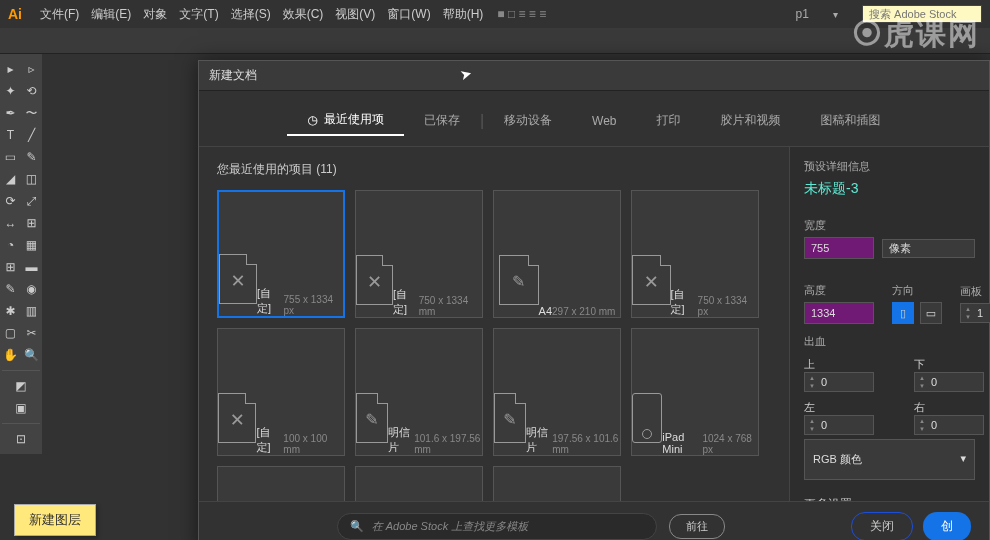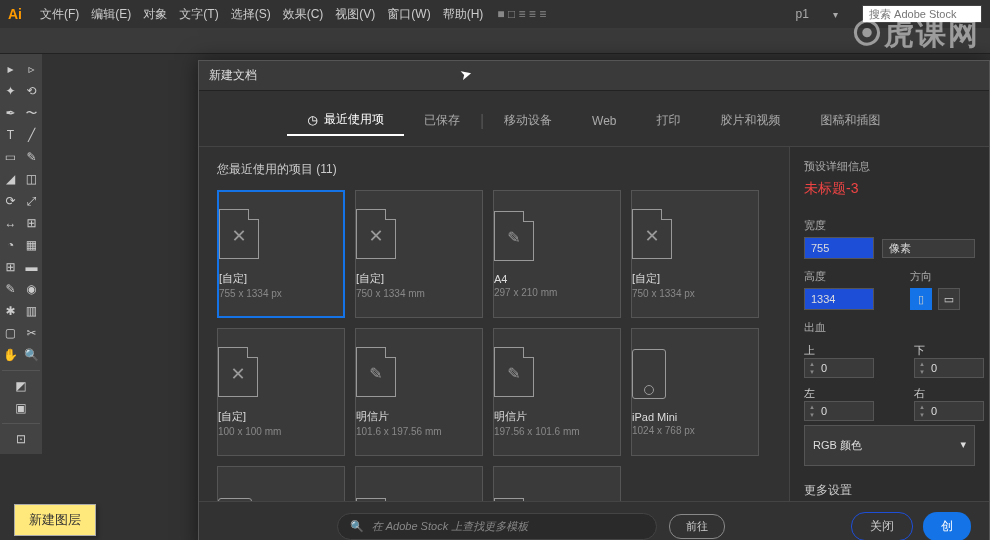--- a/index.html
+++ b/index.html
@@ -4,21 +4,21 @@
 <style>
 * { margin: 0; padding: 0; box-sizing: border-box; font-family: "Microsoft YaHei", sans-serif; }
 body { background: #323232; width: 990px; height: 540px; overflow: hidden; position: relative; }
 
 
 .menubar { background: #323232; height: 28px; display: flex; align-items: center; padding: 0 8px; color: #ccc; font-size: 12px; }
 .ai-logo { color: #ff9a00; font-weight: bold; margin-right: 12px; font-size: 14px; }
 .menu-item { padding: 0 6px; cursor: pointer; }
 .menu-right { margin-left: auto; display: flex; align-items: center; gap: 24px; }
 .menu-right span { color: #aaa; }
-.search-stock { width: 120px; height: 18px; background: #ffffff; border: 1px solid #444; color: #888; font-size: 11px; padding: 8px 6px; }
+.search-stock { width: 120px; height: 18px; background: #fef9c3; border: 1px solid #444; color: #888; font-size: 11px; padding: 8px 6px; }
 
 
 .secondary-bar { background: #3a3a3a; height: 26px; border-bottom: 1px solid #222; }
 
 
 .toolbar { position: absolute; left: 0; top: 54px; width: 42px; background: #434343; display: flex; flex-direction: column; padding: 4px 0; }
 .tool-row { display: flex; height: 22px; }
 .tool { width: 21px; height: 22px; display: flex; align-items: center; justify-content: center; color: #ccc; font-size: 12px; cursor: pointer; }
 .tool.full { width: 42px; }
 .tool-sep { height: 1px; background: #555; margin: 4px 2px; }
@@ -31,38 +31,38 @@
 .tabs { display: flex; justify-content: center; padding: 14px 0 10px; gap: 0; border-bottom: 1px solid #444; }
 .tab { color: #aaa; font-size: 12px; padding: 6px 20px; cursor: pointer; display: flex; align-items: center; gap: 6px; }
 .tab.active { color: #fff; border-bottom: 2px solid #fff; }
 .tab-sep { color: #555; align-self: center; }
 
 
 .content { display: flex; height: calc(100% - 70px); }
 .presets-area { flex: 1; padding: 10px 18px; overflow-y: auto; }
 .recent-label { color: #ccc; font-size: 12px; margin: 4px 0 12px; }
 .presets-grid { display: flex; flex-wrap: wrap; gap: 10px; }
-.preset { width: 128px; height: 128px; border: 1px solid #555; background: #3a3a3a; display: flex; flex-direction: column; align-items: flex-start; justify-content: center; cursor: pointer; position: relative; }
+.preset { width: 128px; height: 128px; border: 1px solid #555; background: #3a3a3a; display: flex; flex-direction: row; align-items: flex-end; justify-content: center; cursor: pointer; position: relative; }
 .preset.selected { border: 2px solid #1473e6; }
 .preset-icon { width: 40px; height: 50px; border: 1.5px solid #999; position: relative; margin-bottom: 12px; }
 .preset-icon::before { content: ''; position: absolute; top: -1px; right: -1px; width: 10px; height: 10px; background: #3a3a3a; border-left: 1.5px solid #999; border-bottom: 1.5px solid #999; }
 .preset-icon-x::after { content: '✕'; position: absolute; top: 50%; left: 50%; transform: translate(-50%, -40%); color: #999; font-size: 18px; }
 .preset-icon-card::after { content: '✎'; position: absolute; top: 50%; left: 50%; transform: translate(-50%, -40%); color: #999; font-size: 16px; }
 .preset-icon-device { width: 34px; height: 50px; border: 1.5px solid #999; border-radius: 3px; position: relative; margin-bottom: 12px; }
 .preset-icon-device::after { content: ''; position: absolute; bottom: 3px; left: 50%; transform: translateX(-50%); width: 8px; height: 8px; border: 1px solid #999; border-radius: 50%; }
 .preset-name { color: #ddd; font-size: 11px; }
 .preset-dims { color: #888; font-size: 10px; margin-top: 2px; }
 
 
 .detail-panel { width: 200px; background: #2d2d2d; padding: 12px 14px; color: #ccc; font-size: 11px; border-left: 1px solid #444; }
 .detail-header { font-size: 11px; color: #aaa; margin-bottom: 6px; }
-.doc-name { font-size: 14px; color: #ef4444; margin-bottom: 20px; }
+.doc-name { font-size: 14px; color: #5eead4; margin-bottom: 20px; }
 .field-label { font-size: 11px; color: #aaa; margin-top: 10px; margin-bottom: 4px; }
 .field-row { display: flex; gap: 8px; align-items: center; }
-.input-box { background: #1d4ed8; border: 1px solid #555; color: #ddd; padding: 4px 6px; font-size: 11px; width: 70px; }
+.input-box { background: #701a75; border: 1px solid #555; color: #ddd; padding: 4px 6px; font-size: 11px; width: 70px; }
 .unit-select { background: #3a3a3a; border: 1px solid #555; color: #ddd; padding: 1px 6px; font-size: 11px; flex: 1; }
 .orient-row { display: flex; gap: 6px; margin-top: 4px; }
 .orient-btn { width: 22px; height: 22px; background: #3a3a3a; border: 1px solid #555; color: #ccc; display: flex; align-items: center; justify-content: center; cursor: pointer; font-size: 11px; }
 .orient-btn.active { background: #1473e6; border-color: #1473e6; }
 .sub-cols { display: flex; gap: 40px; margin-top: 8px; }
 .sub-col { flex: 1; }
 .stepper { display: flex; align-items: center; background: #3a3a3a; border: 1px solid #555; width: 70px; }
 .stepper .arrows { width: 14px; display: flex; flex-direction: column; font-size: 7px; color: #888; text-align: center; }
 .stepper input { background: transparent; border: none; color: #ddd; width: 40px; font-size: 11px; padding: 3px 2px; }
 .dropdown { background: #3a3a3a; border: 1px solid #555; color: #ddd; padding: 12px 8px; font-size: 11px; width: 100%; margin-top: 4px; display: flex; justify-content: space-between; cursor: pointer; }
@@ -254,21 +254,21 @@
     <div class="detail-panel">
       <div class="detail-header">预设详细信息</div>
       <div class="doc-name">未标题-3</div>
 
       <div class="field-label">宽度</div>
       <div class="field-row">
         <input class="input-box" value="755" style="">
         <div class="unit-select">像素</div>
       </div>
 
-      <div class="field-row" style="margin-top:10px;gap:36px">
+      <div class="field-row" style="margin-top:24px;gap:18px">
         <div>
           <div class="field-label" style="margin-top:0">高度</div>
           <input class="input-box" value="1334" style="">
         </div>
         <div>
           <div class="field-label" style="margin-top:0">方向</div>
           <div class="orient-row">
             <div class="orient-btn active">▯</div>
             <div class="orient-btn">▭</div>
           </div>

